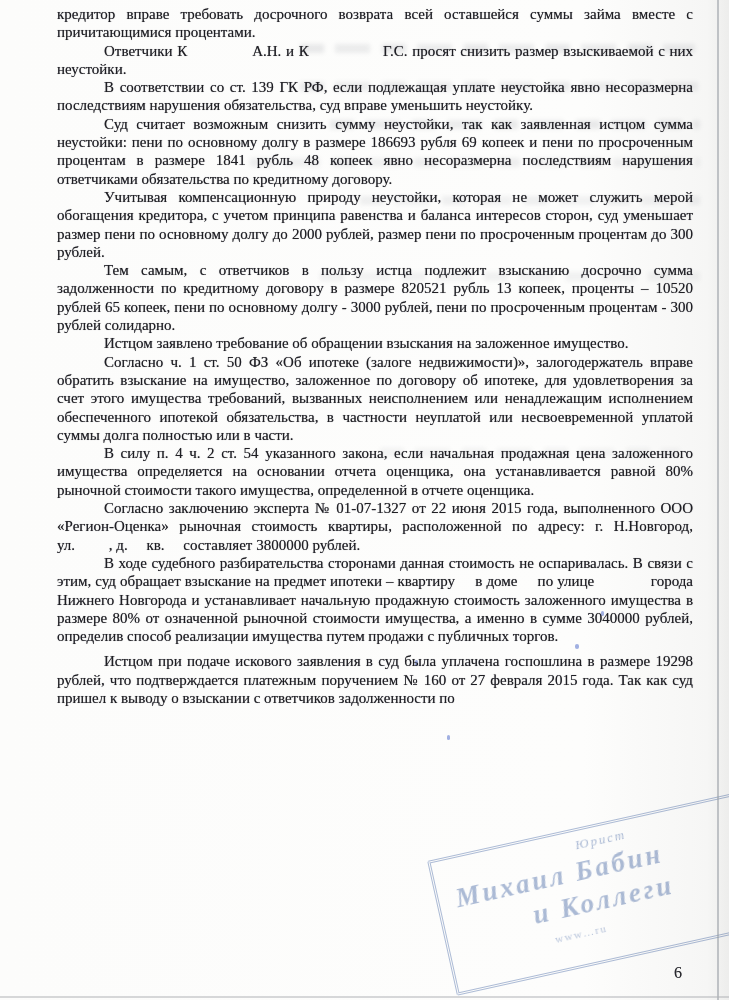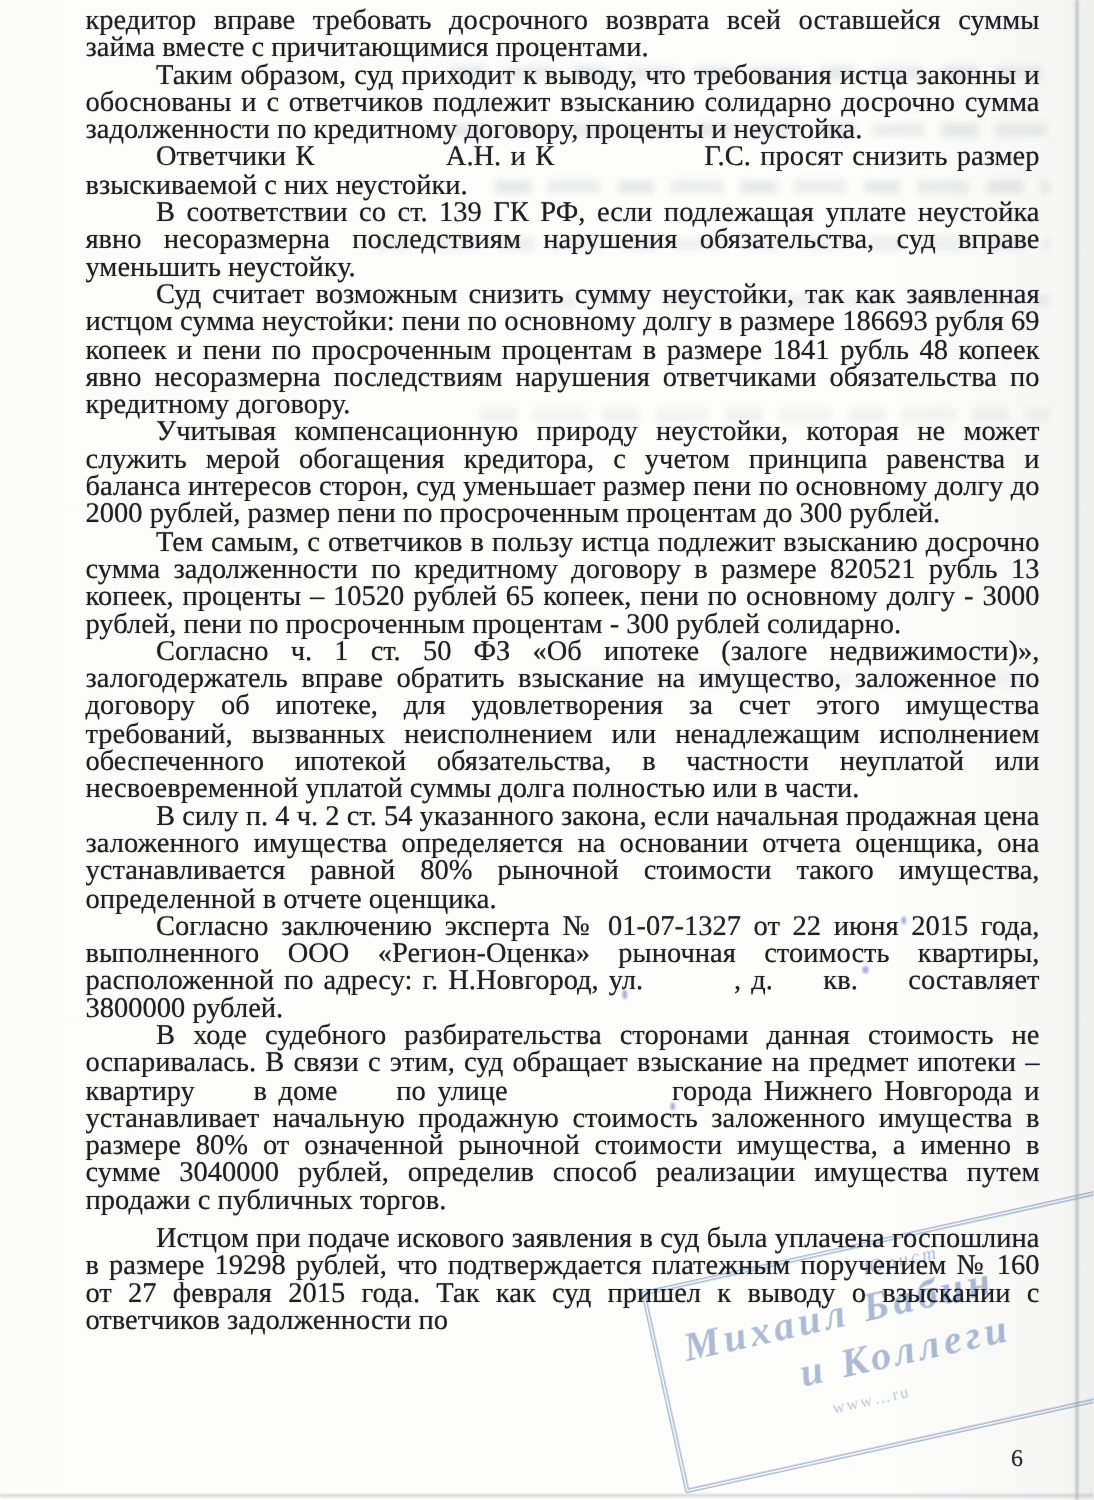--- a/index.html
+++ b/index.html
@@ -11,21 +11,21 @@
   .page{
     position:relative;
     width:729px;height:1000px;
     background:linear-gradient(90deg,#fcfcfb 0%,#fdfdfc 80%,#f6f6f5 97%,#ededec 100%);
     overflow:hidden;
   }
   
   .text-block{
     position:absolute;
     left:57px;top:5px;width:636px;
-    font-size:19px;
+    font-size:15px;
     line-height:18.3px;
     text-align:justify;
     color:#1f1f24;
     text-shadow:0 0 0.7px rgba(30,30,42,.65);
     filter:blur(.22px);
   }
   .para{margin:0;text-indent:47px;}
   .para.noindent{text-indent:0;}
   .para.gap-before{margin-top:7px;}
 
@@ -110,26 +110,26 @@
   <div class="ghost" style="left:320px;top:272px;width:380px;opacity:.09;"></div>
   <div class="ghost" style="left:380px;top:448px;width:300px;opacity:.08;"></div>
 
   <div class="speck" style="left:415px;top:660px;width:3px;height:6px;"></div>
   <div class="speck" style="left:575px;top:644px;width:4px;height:5px;"></div>
   <div class="speck" style="left:601px;top:611px;width:3px;height:5px;"></div>
   <div class="speck" style="left:447px;top:735px;width:3px;height:5px;"></div>
 
   <div class="text-block">
     <p class="para noindent">кредитор вправе требовать досрочного возврата всей оставшейся суммы займа вместе с причитающимися процентами.</p>
-    <p class="para">Таким образом, суд приходит к выводу, что требования истца законны и обоснованы и с ответчиков подлежит взысканию солидарно досрочно сумма задолженности по кредитному договору, проценты и неустойка.</p>
     <p class="para">Ответчики К&nbsp;&nbsp;&nbsp;&nbsp;&nbsp;&nbsp;&nbsp;&nbsp;&nbsp;&nbsp;&nbsp;&nbsp;&nbsp;&nbsp;А.Н. и К&nbsp;&nbsp;&nbsp;&nbsp;&nbsp;&nbsp;&nbsp;&nbsp;&nbsp;&nbsp;&nbsp;&nbsp;&nbsp;&nbsp;&nbsp;&nbsp;Г.С. просят снизить размер взыскиваемой с них неустойки.</p>
     <p class="para">В соответствии со ст. 139 ГК РФ, если подлежащая уплате неустойка явно несоразмерна последствиям нарушения обязательства, суд вправе уменьшить неустойку.</p>
     <p class="para">Суд считает возможным снизить сумму неустойки, так как заявленная истцом сумма неустойки: пени по основному долгу в размере 186693 рубля 69 копеек и пени по просроченным процентам в размере 1841 рубль 48 копеек явно несоразмерна последствиям нарушения ответчиками обязательства по кредитному договору.</p>
     <p class="para">Учитывая компенсационную природу неустойки, которая не может служить мерой обогащения кредитора, с учетом принципа равенства и баланса интересов сторон, суд уменьшает размер пени по основному долгу до 2000 рублей, размер пени по просроченным процентам до 300 рублей.</p>
     <p class="para">Тем самым, с ответчиков в пользу истца подлежит взысканию досрочно сумма задолженности по кредитному договору в размере 820521 рубль 13 копеек, проценты – 10520 рублей 65 копеек, пени по основному долгу - 3000 рублей, пени по просроченным процентам - 300 рублей солидарно.</p>
+    <p class="para">Истцом заявлено требование об обращении взыскания на заложенное имущество.</p>
     <p class="para">Согласно ч. 1 ст. 50 ФЗ «Об ипотеке (залоге недвижимости)», залогодержатель вправе обратить взыскание на имущество, заложенное по договору об ипотеке, для удовлетворения за счет этого имущества требований, вызванных неисполнением или ненадлежащим исполнением обеспеченного ипотекой обязательства, в частности неуплатой или несвоевременной уплатой суммы долга полностью или в части.</p>
     <p class="para">В силу п. 4 ч. 2 ст. 54 указанного закона, если начальная продажная цена заложенного имущества определяется на основании отчета оценщика, она устанавливается равной 80% рыночной стоимости такого имущества, определенной в отчете оценщика.</p>
     <p class="para">Согласно заключению эксперта № 01-07-1327 от 22 июня 2015 года, выполненного ООО «Регион-Оценка» рыночная стоимость квартиры, расположенной по адресу: г. Н.Новгород, ул.&nbsp;&nbsp;&nbsp;&nbsp;&nbsp;&nbsp;&nbsp;&nbsp;&nbsp;, д.&nbsp;&nbsp;&nbsp;&nbsp;&nbsp;кв.&nbsp;&nbsp;&nbsp;&nbsp;&nbsp;составляет 3800000 рублей.</p>
     <p class="para">В ходе судебного разбирательства сторонами данная стоимость не оспаривалась. В связи с этим, суд обращает взыскание на предмет ипотеки – квартиру&nbsp;&nbsp;&nbsp;&nbsp;&nbsp;в доме&nbsp;&nbsp;&nbsp;&nbsp;&nbsp;по улице&nbsp;&nbsp;&nbsp;&nbsp;&nbsp;&nbsp;&nbsp;&nbsp;&nbsp;&nbsp;&nbsp;&nbsp;&nbsp;&nbsp;города Нижнего Новгорода и устанавливает начальную продажную стоимость заложенного имущества в размере 80% от означенной рыночной стоимости имущества, а именно в сумме 3040000 рублей, определив способ реализации имущества путем продажи с публичных торгов.</p>
     <p class="para gap-before">Истцом при подаче искового заявления в суд была уплачена госпошлина в размере 19298 рублей, что подтверждается платежным поручением № 160 от 27 февраля 2015 года. Так как суд пришел к выводу о взыскании с ответчиков задолженности по</p>
   </div>
 
   <div class="watermark">
     <div class="wm-frame"></div>
     <div class="wm-title">Юрист</div>

